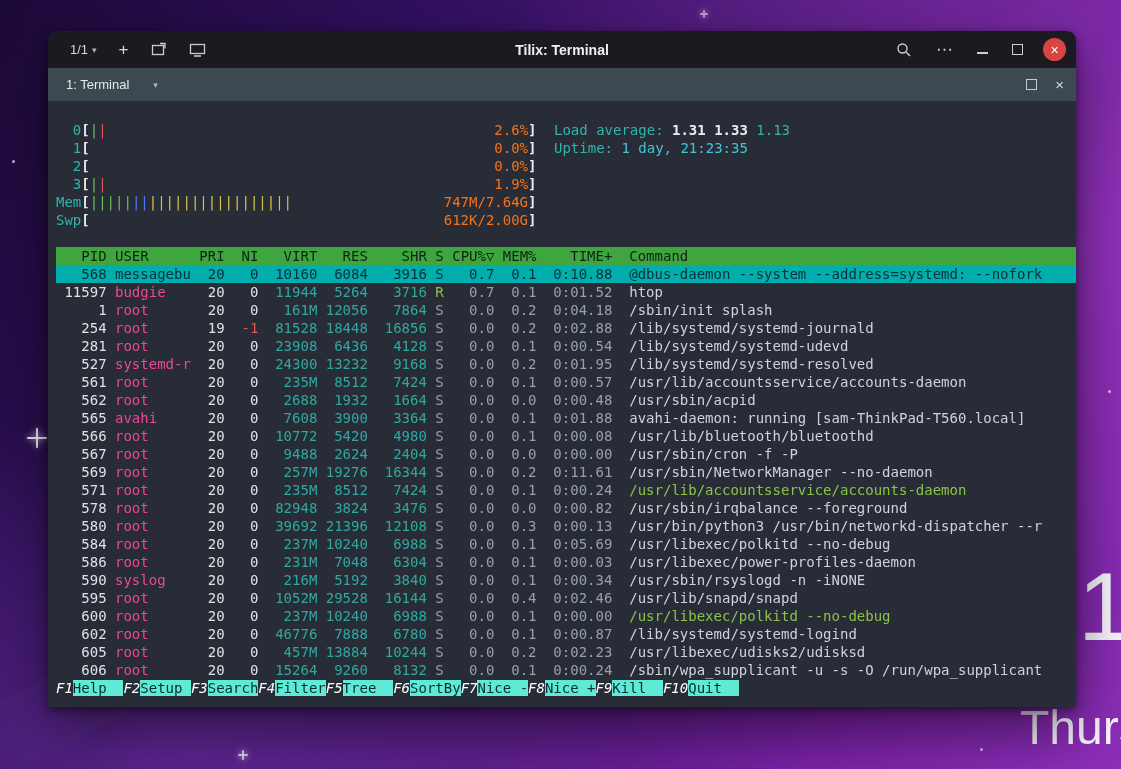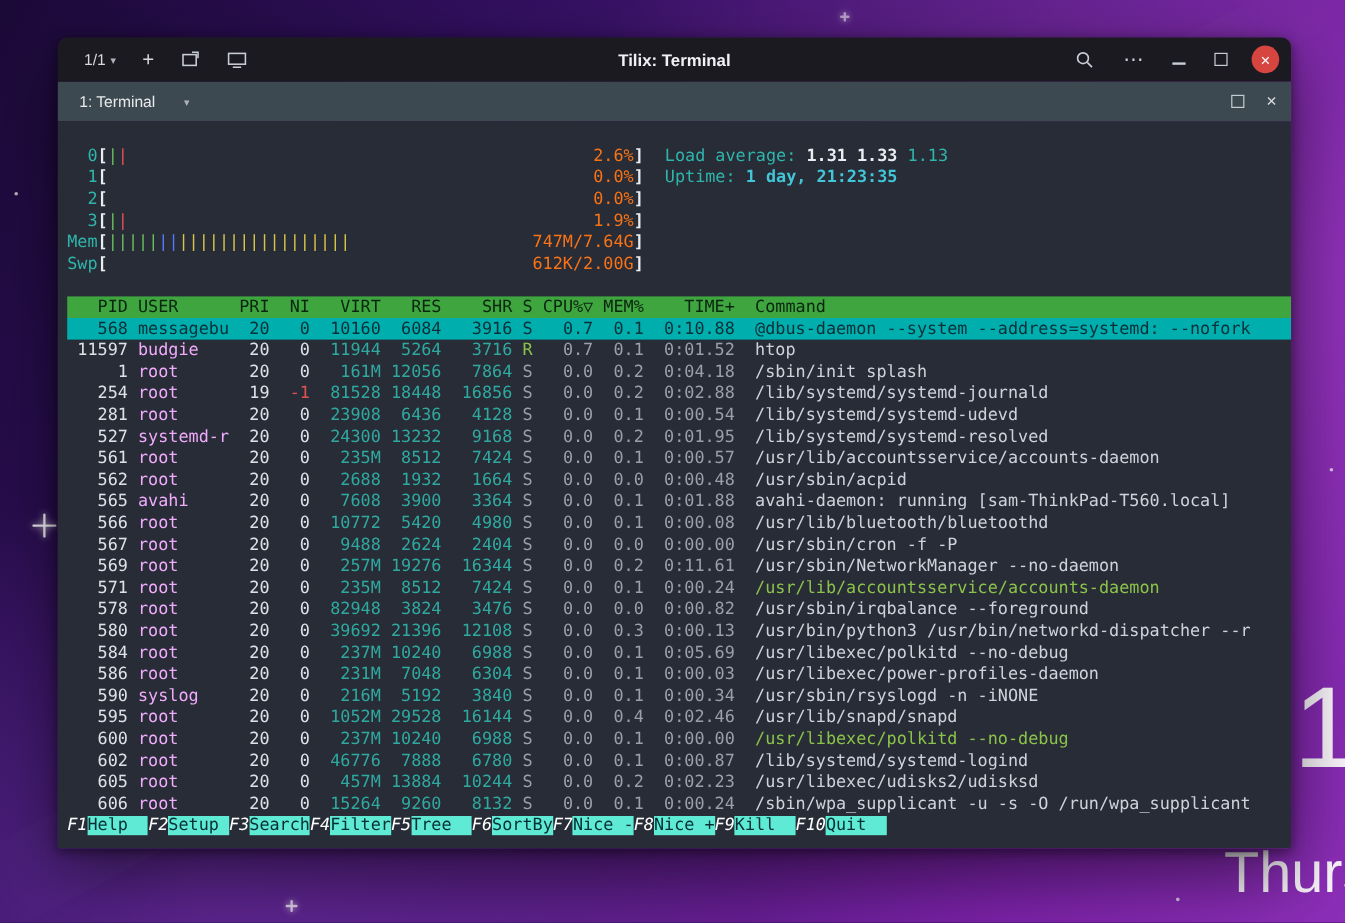--- a/index.html
+++ b/index.html
@@ -78,29 +78,29 @@
   .m-br{color:#e8edf2;font-weight:bold;}
   .m-val{color:#f97316;}
   .bar-green{color:#6abf5e;}
   .bar-red{color:#e05252;}
   .bar-yellow{color:#d6c34a;}
   .bar-blue{color:#5划677fc;}
   .bar-blue{color:#5677fc;}
   .st-lbl{color:#2fb5ab;}
   .st-num{color:#e8edf2;font-weight:bold;}
   .st-grn{color:#8bc34a;font-weight:bold;}
-  .st-cyanb{color:#43c5d8;font-weight:bold;}
+  .st-cyanb{color:#43c5d8;font-weight:normal;}
   .ptable{margin-top:18px;}
   .prow{height:18px;white-space:pre;width:100%;}
   .phead{background:#3fa53f;}
   .phead span{color:#0b2610;}
   .psel{background:#00aeae;}
   .psel span{color:#073038;}
   .c-pid{color:#dde2e8;}
-  .c-user{color:#f0abfc;}
+  .c-user{color:#ec4899;}
   .c-white{color:#dde2e8;}
   .c-red{color:#e05252;}
   .c-teal{color:#2fa9a0;}
   .c-gray{color:#97a0ab;}
   .c-green{color:#8bc34a;}
   .c-cmd{color:#ccd3db;}
   .fnbar{white-space:pre;height:18px;}
   .fk{color:#ffffff;font-style:italic;}
   .fl{background:#5eead4;color:#062e35;}
 </style>

